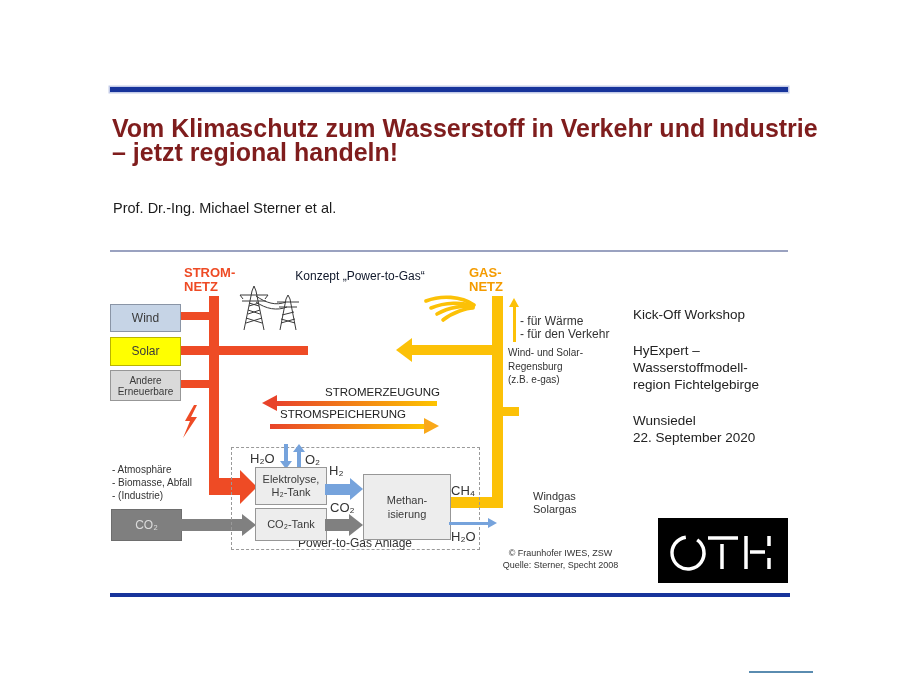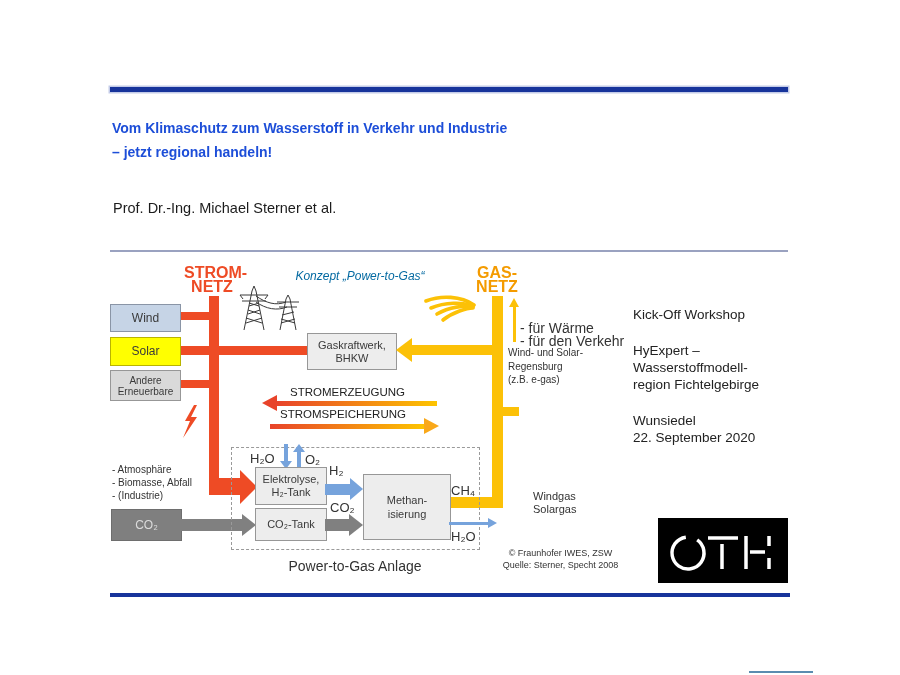--- a/index.html
+++ b/index.html
@@ -5,49 +5,49 @@
   html,body{margin:0;padding:0;background:#fff;}
   .slide{position:relative;width:900px;height:675px;background:#ffffff;overflow:hidden;
          font-family:"Liberation Sans","DejaVu Sans",sans-serif;color:#1a1a1a;}
   .abs{position:absolute;}
   .bar{position:absolute;background:#17349b;}
   .box{position:absolute;background:#ededed;border:1px solid #979797;display:flex;flex-direction:column;
        align-items:center;justify-content:center;text-align:center;color:#3a3a3a;line-height:13px;font-size:11px;}
   .pipe{position:absolute;}
   .tri{position:absolute;width:0;height:0;}
   .lbl{position:absolute;color:#333;}
-  .netlbl{position:absolute;font-weight:bold;font-size:16px;line-height:14px;text-align:center;}
+  .netlbl{position:absolute;font-weight:bold;font-size:13px;line-height:14px;}
   .flow{position:absolute;font-size:13px;color:#333;}
   .event{position:absolute;font-size:13.5px;line-height:17px;color:#222;}
   .strom{background:#ee4b25;}
   .gas{background:#fcc107;}
   .grayflow{background:#808080;}
   .blueflow{background:#76a3dc;}
 </style>
 </head>
 <body>
 
 <div class="slide">
 
   <div class="bar" style="left:110px;top:87px;width:678px;height:5px;box-shadow:0 0 0 1.5px #c3cbe8;"></div>
   <div class="abs" style="left:110px;top:250px;width:678px;height:2px;background:#9aa2c0;"></div>
 
-  <div class="abs" style="left:112px;top:116px;font-size:14px;font-weight:bold;line-height:24px;color:#1d4ed8;">
+  <div class="abs" style="left:112px;top:116px;font-size:25px;font-weight:bold;line-height:24px;color:#7f1d1d;">
     <div>Vom Klimaschutz zum Wasserstoff in Verkehr und Industrie</div>
     <div>– jetzt regional handeln!</div>
   </div>
   <div class="abs" style="left:113px;top:196px;font-size:14.5px;line-height:24px;color:#1c1c1c;">
     <div>Prof. Dr.-Ing. Michael Sterner et al.</div>
   </div>
 
   <div class="netlbl" style="left:184px;top:266px;width:56px;color:#ee4b25;">
     <div>STROM-</div>
     <div>NETZ</div>
   </div>
-  <div class="lbl" style="left:290px;top:269px;width:140px;text-align:center;font-size:12px;color:#0369a1;font-style:italic;">Konzept „Power-to-Gas“</div>
+  <div class="lbl" style="left:290px;top:269px;width:140px;text-align:center;font-size:12px;color:#0f172a;">Konzept „Power-to-Gas“</div>
   <div class="netlbl" style="left:469px;top:266px;width:56px;color:#f49b00;">
     <div>GAS-</div>
     <div>NETZ</div>
   </div>
 
   <svg class="abs" style="left:236px;top:283px;" width="70" height="48" viewBox="0 0 70 48">
     <g stroke="#3a3a3a" stroke-width="1" fill="none">
       <path d="M8,47 L16,8 M28,47 L20,8"></path>
       <path d="M10,40 L26,35 M26,40 L10,35 M12,31 L24,27 M24,31 L12,27 M13,23 L23,20 M23,23 L13,20"></path>
       <path d="M4,12 L32,12 M6,18 L30,18 M16,8 L18,3 L20,8"></path>
@@ -84,42 +84,38 @@
     <div>Wind</div>
   </div>
   <div class="box" style="left:110px;top:337px;width:69px;height:27px;background:#ffff00;border-color:#b9b400;font-size:12px;">
     <div>Solar</div>
   </div>
   <div class="box" style="left:110px;top:370px;width:69px;height:29px;background:#d9d9d9;font-size:10px;line-height:11px;">
     <div>Andere</div>
     <div>Erneuerbare</div>
   </div>
 
-  <div class="box" style="left:307px;top:333px;width:88px;height:35px;">
-    <div>Gaskraftwerk,</div>
-    <div>BHKW</div>
-  </div>
   <div class="pipe gas" style="left:411px;top:345px;width:92px;height:10px;"></div>
   <div class="tri" style="left:396px;top:338px;border-top:12px solid transparent;border-bottom:12px solid transparent;border-right:16px solid #fcc107;"></div>
 
-  <div class="lbl" style="left:290px;top:386px;width:150px;text-align:left;font-size:11.5px;color:#222;">STROMERZEUGUNG</div>
+  <div class="lbl" style="left:290px;top:386px;width:150px;text-align:right;font-size:11.5px;color:#222;">STROMERZEUGUNG</div>
   <div class="abs" style="left:277px;top:401px;width:160px;height:5px;background:linear-gradient(90deg,#e8432a,#fdc400);"></div>
   <div class="tri" style="left:262px;top:395px;border-top:8px solid transparent;border-bottom:8px solid transparent;border-right:15px solid #e8432a;"></div>
 
   <div class="lbl" style="left:262px;top:408px;width:162px;text-align:center;font-size:11.5px;color:#222;">STROMSPEICHERUNG</div>
   <div class="abs" style="left:270px;top:424px;width:154px;height:5px;background:linear-gradient(90deg,#e8432a,#fdc400);"></div>
   <div class="tri" style="left:424px;top:418px;border-top:8px solid transparent;border-bottom:8px solid transparent;border-left:15px solid #f9a81a;"></div>
 
   <div class="pipe gas" style="left:492px;top:296px;width:11px;height:212px;"></div>
   <div class="pipe gas" style="left:513px;top:306px;width:3px;height:36px;"></div>
   <div class="tri" style="left:509px;top:298px;border-left:5px solid transparent;border-right:5px solid transparent;border-bottom:9px solid #fcc107;"></div>
   <div class="pipe gas" style="left:503px;top:407px;width:16px;height:9px;"></div>
   <div class="pipe gas" style="left:448px;top:497px;width:55px;height:11px;"></div>
 
-  <div class="lbl" style="left:520px;top:322px;font-size:14px;line-height:13px;">
+  <div class="lbl" style="left:520px;top:315px;font-size:12px;line-height:13px;">
     <div>- für Wärme</div>
     <div>- für den Verkehr</div>
   </div>
   <div class="lbl" style="left:508px;top:346px;width:100px;text-align:left;font-size:10px;line-height:13.5px;">
     <div>Wind- und Solar-</div>
     <div>Regensburg</div>
     <div>(z.B. e-gas)</div>
   </div>
 
   <div class="lbl" style="left:112px;top:463px;font-size:10px;line-height:13px;">
@@ -127,21 +123,21 @@
     <div>- Biomasse, Abfall</div>
     <div>- (Industrie)</div>
   </div>
   <div class="box" style="left:111px;top:509px;width:69px;height:30px;background:#7f7f7f;border-color:#6e6e6e;font-size:12px;color:#dcdcdc;">
     <div>CO₂</div>
   </div>
   <div class="pipe grayflow" style="left:180px;top:519px;width:62px;height:12px;"></div>
   <div class="tri" style="left:242px;top:514px;border-top:11px solid transparent;border-bottom:11px solid transparent;border-left:14px solid #808080;"></div>
 
   <div class="abs" style="left:231px;top:447px;width:247px;height:101px;border:1.5px dashed #9a9a9a;"></div>
-  <div class="lbl" style="left:275px;top:558px;width:160px;text-align:center;font-size:14px;">Power-to-Gas Anlage</div>
+  <div class="lbl" style="left:275px;top:536px;width:160px;text-align:center;font-size:12px;">Power-to-Gas Anlage</div>
 
   <div class="pipe blueflow" style="left:284px;top:444px;width:4px;height:17px;"></div>
   <div class="tri" style="left:280px;top:461px;border-left:6px solid transparent;border-right:6px solid transparent;border-top:8px solid #76a3dc;"></div>
   <div class="pipe blueflow" style="left:297px;top:452px;width:4px;height:15px;"></div>
   <div class="tri" style="left:293px;top:444px;border-left:6px solid transparent;border-right:6px solid transparent;border-bottom:8px solid #76a3dc;"></div>
   <div class="flow" style="left:250px;top:451px;">H₂O</div>
   <div class="flow" style="left:305px;top:452px;">O₂</div>
 
   <div class="box" style="left:255px;top:467px;width:70px;height:36px;">
     <div>Elektrolyse,</div>

